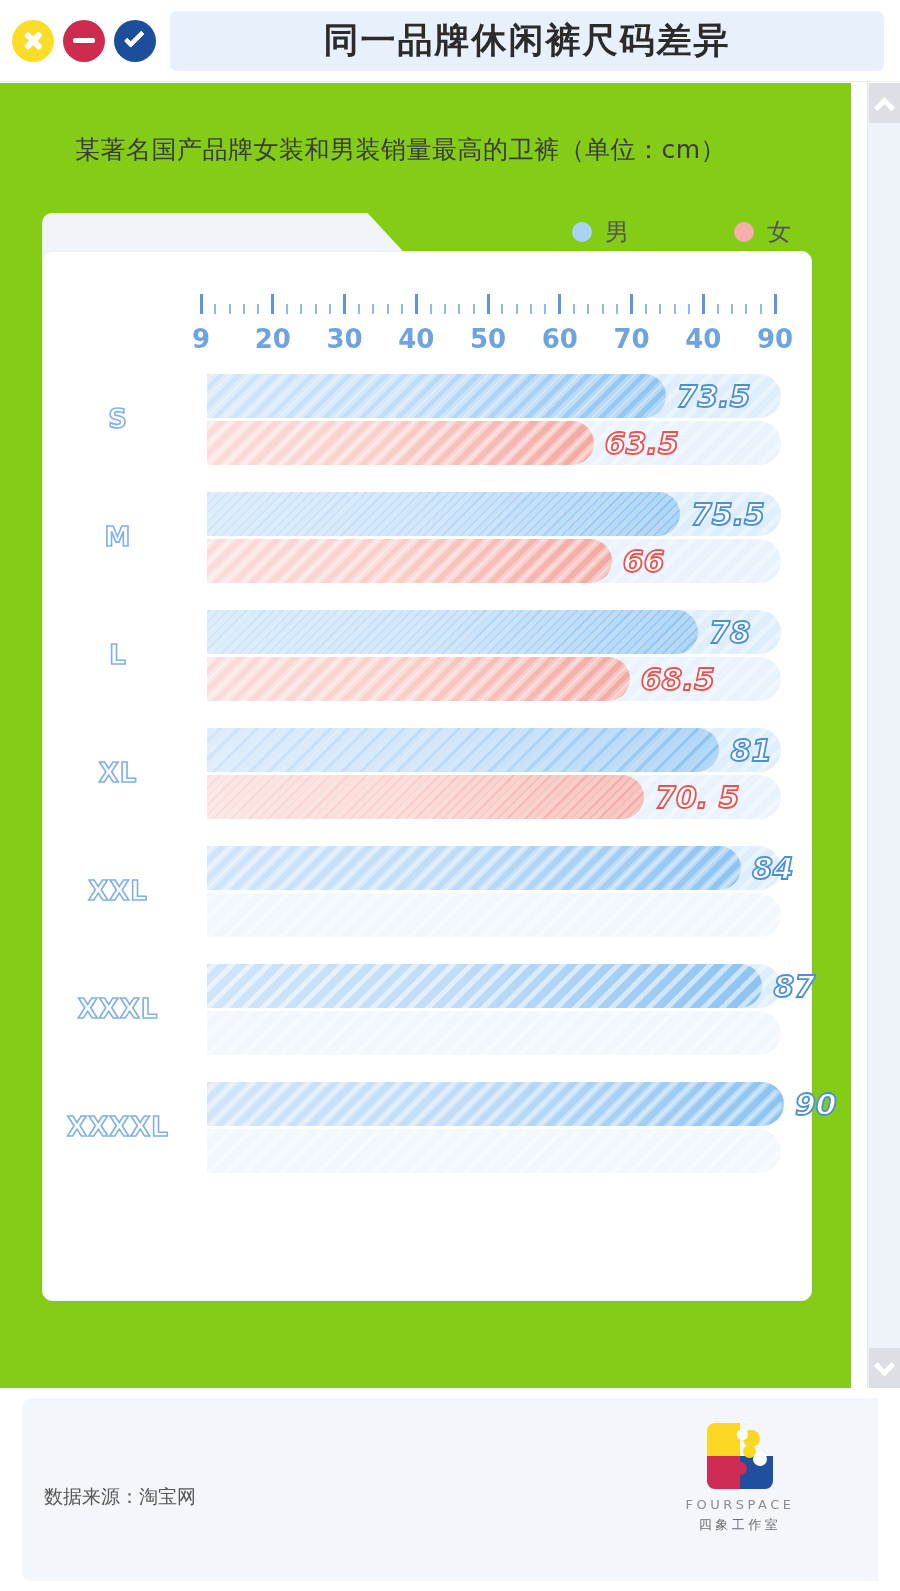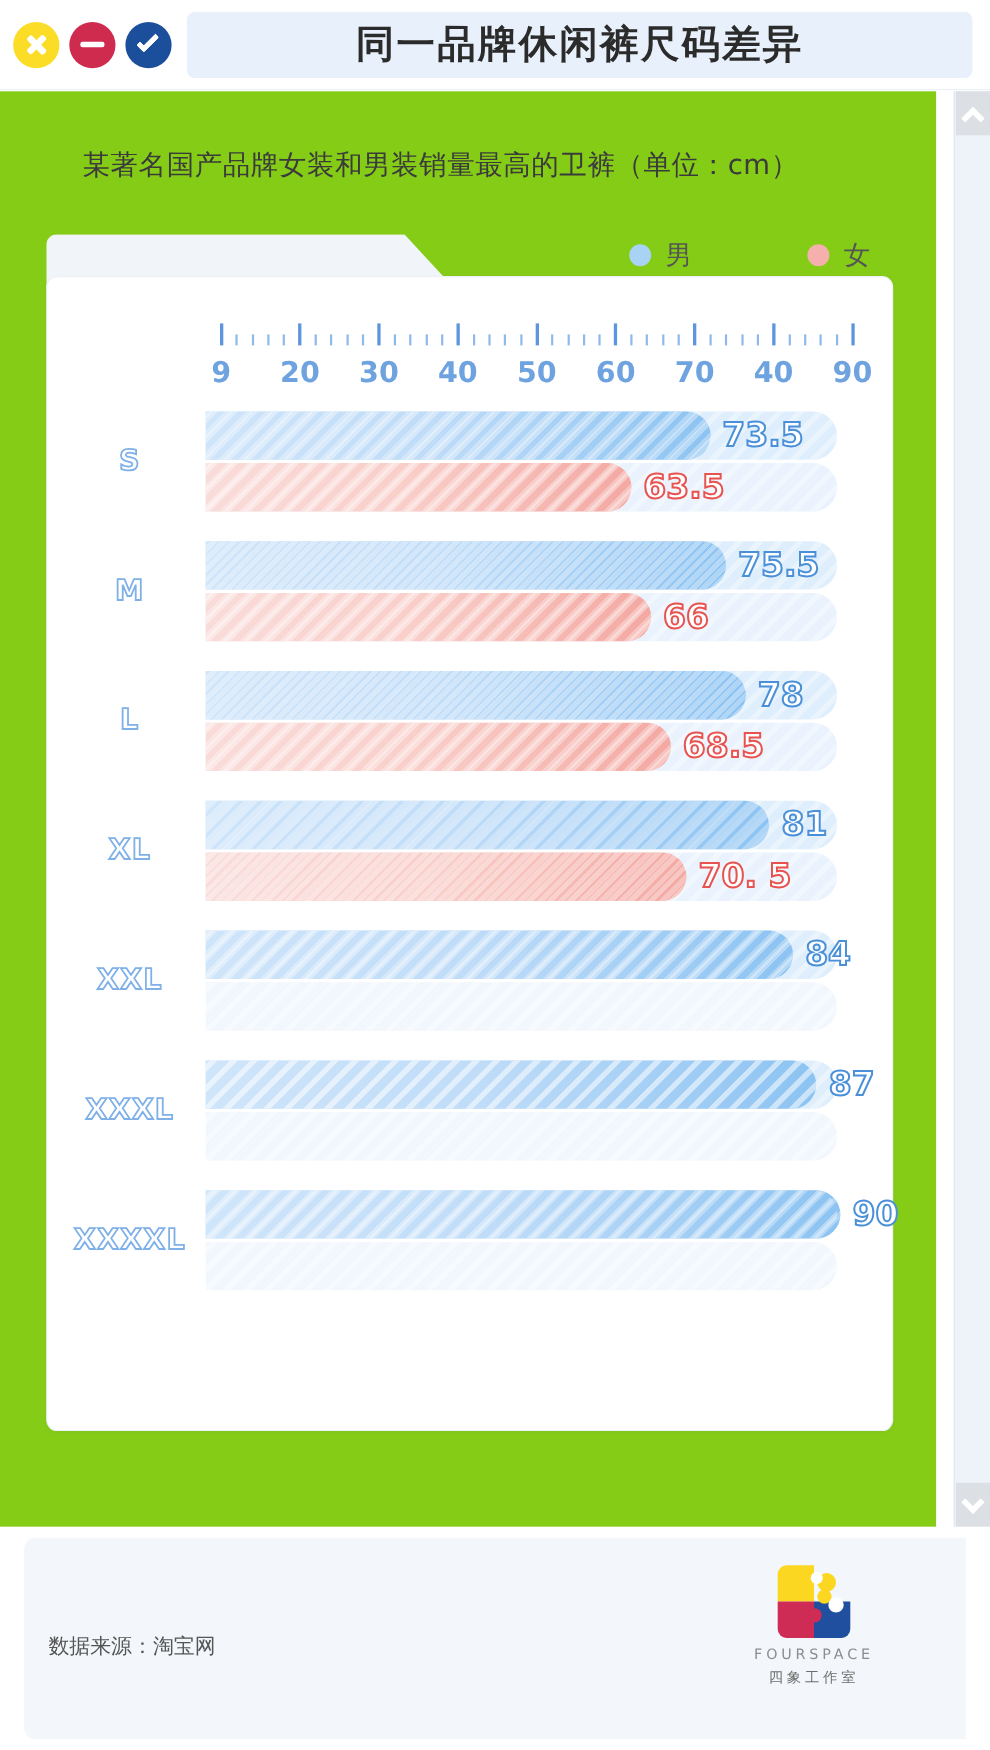--- a/index.html
+++ b/index.html
@@ -152,21 +152,21 @@
   }
   .size-label {
     position: absolute; left: 0; top: 0; width: 150px; height: 118px;
     display: flex; align-items: center; justify-content: center;
     font-size: 26px; font-weight: bold;
     color: #ffffff;
     -webkit-text-stroke: 1.6px #7fb0e8;
     letter-spacing: 1px;
     font-family: "DejaVu Sans", sans-serif;
   }
-  .bars { position: absolute; left: 144px; top: 14px; width: 580px; }
+  .bars { position: absolute; left: 164px; top: 14px; width: 580px; font-style: italic; }
 
   .bar-track {
     position: relative;
     width: 574px; height: 44px;
     border-radius: 0 22px 22px 0;
     margin-bottom: 3px;
   }
   .bar-track.male   { background: #dfeefc; }
   .bar-track.female { background: #eaf3fd; }
   .bar-track.empty-f{ background: #f2f7fd; }

